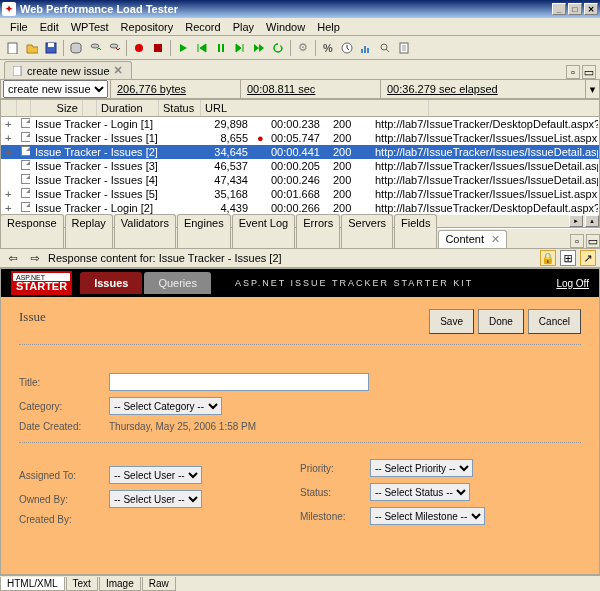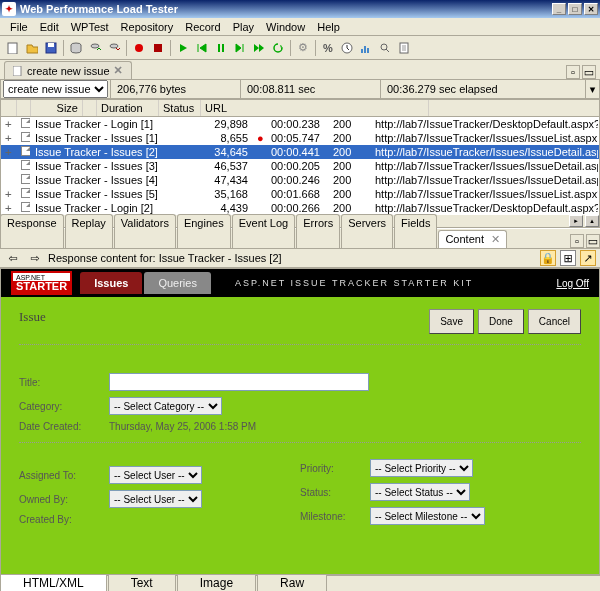--- a/index.html
+++ b/index.html
@@ -18,21 +18,21 @@
 .tsep { width: 1px; height: 16px; background: #aca899; margin: 0 2px; }
 
 .tabstrip { background: #ece9d8; height: 19px; display: flex; align-items: end; padding: 0 4px; }
 .tab { background: #e6e3d4; border: 1px solid #aca899; border-bottom: none; padding: 2px 8px; margin-right: 2px; border-radius: 3px 3px 0 0; cursor: pointer; display: flex; align-items: center; gap: 4px; }
 .tab .x { color: #888; font-weight: bold; cursor: pointer; }
 .tabstrip .spacer { flex: 1; }
 .sqbtn { width: 14px; height: 14px; border: 1px solid #aca899; background: #ece9d8; margin-left: 2px; cursor: pointer; display: inline-flex; align-items: center; justify-content: center; }
 
 .statusrow { background: #ece9d8; height: 20px; display: flex; align-items: center; border: 1px solid #aca899; }
 .statusrow select { font-size: 11px; height: 18px; margin: 0 2px; }
-.statcell { border-left: 1px solid #aca899; padding: 0 6px; height: 100%; display: flex; align-items: center; }
+.statcell { border-left: 1px solid #aca899; padding: 0 6px; height: 100%; display: flex; align-items: center; text-decoration: underline; }
 .statcell.w1 { width: 130px; }
 .statcell.w2 { width: 140px; }
 .statcell.w3 { flex: 1; }
 .chev { width: 14px; border-left: 1px solid #aca899; height: 100%; display: flex; align-items: center; justify-content: center; cursor: pointer; }
 
 .grid { background: #fff; border: 1px solid #aca899; font-size: 10px; }
 .ghead { display: flex; background: #ece9d8; border-bottom: 1px solid #aca899; }
 .ghead > div { padding: 2px 4px; border-right: 1px solid #d4d0c8; }
 .c-tree { width: 16px; } .c-ico { width: 14px; } .c-title { flex: 1; } .c-size { width: 52px; text-align: right; } .c-dur { width: 62px; } .c-stat { width: 42px; } .c-url { width: 228px; overflow: hidden; white-space: nowrap; }
 .grow { display: flex; align-items: center; height: 14px; }
@@ -49,21 +49,21 @@
 
 .midstrip { background: #ece9d8; height: 20px; display: flex; align-items: end; padding-top: 2px; border-top: 1px solid #fff; }
 .midtab { border: 1px solid #aca899; border-bottom: none; padding: 2px 6px; margin-right: 1px; border-radius: 3px 3px 0 0; cursor: pointer; background: #ece9d8; }
 .midtab.active { background: #fff; font-weight: normal; margin-top: 16px; }
 .midstrip .spacer { flex: 1; }
 
 .subtool { background: #ece9d8; height: 20px; display: flex; align-items: center; padding: 0 4px; border-top: 1px solid #aca899; border-bottom: 1px solid #aca899; gap: 4px; }
 .subtool .spacer { flex: 1; }
 .lockbtn { width: 16px; height: 16px; border: 1px solid #d4a030; background: #ffe9a8; cursor: pointer; display: flex; align-items: center; justify-content: center; }
 
-.content { flex: 1; background: #84cc16; border: 1px solid #aca899; overflow: hidden; position: relative; }
+.content { flex: 1; background: #fdba74; border: 1px solid #aca899; overflow: hidden; position: relative; }
 .content-inner { position: absolute; inset: 0; overflow: hidden; }
 
 .app-header { background: #000; height: 28px; display: flex; align-items: center; padding: 0 10px; color: #fff; }
 .starter-badge { background: #fff; border: 2px solid #c00; padding: 0; line-height: 1; }
 .starter-badge .t1 { font-size: 7px; color: #000; padding: 1px 3px 0 3px; display: block; }
 .starter-badge .t2 { background: #c00; color: #fff; font-size: 8px; font-weight: bold; padding: 0 3px 1px 3px; display: block; }
 .app-tabs { display: flex; margin-left: 8px; gap: 2px; }
 .app-tab { padding: 5px 14px; font-size: 11px; cursor: pointer; border-radius: 3px 3px 0 0; }
 .app-tab.active { background: #8a1818; color: #fff; font-weight: bold; }
 .app-tab.inactive { background: #888; color: #eee; }
@@ -80,21 +80,21 @@
 .flabel { width: 90px; font-size: 10px; }
 .frow input[type=text] { width: 260px; height: 18px; border: 1px solid #7f9db9; font-size: 11px; padding: 0 2px; }
 .frow select { height: 18px; border: 1px solid #7f9db9; font-size: 10px; }
 .fcols { display: flex; align-items: flex-end; }
 .fcol { flex: 1; }
 .fcol .frow .flabel { width: 90px; }
 .fcol2 .frow .flabel { width: 70px; }
 .readonly { font-size: 10px; }
 
 .bottom-tabs { background: #ece9d8; height: 16px; display: flex; align-items: center; border-top: 1px solid #aca899; }
-.btab { border: 1px solid #aca899; border-top: none; padding: 1px 22px; margin-right: 1px; font-size: 12px; background: #ece9d8; cursor: pointer; }
+.btab { border: 1px solid #aca899; border-top: none; padding: 1px 6px; margin-right: 1px; font-size: 10px; background: #ece9d8; cursor: pointer; }
 .btab.active { background: #fff; }
 
 svg { display: block; }
 </style>
 </head>
 <body>
 
 <div class="titlebar">
   <span class="icon">✦</span>
   <span>Web Performance Load Tester</span>

